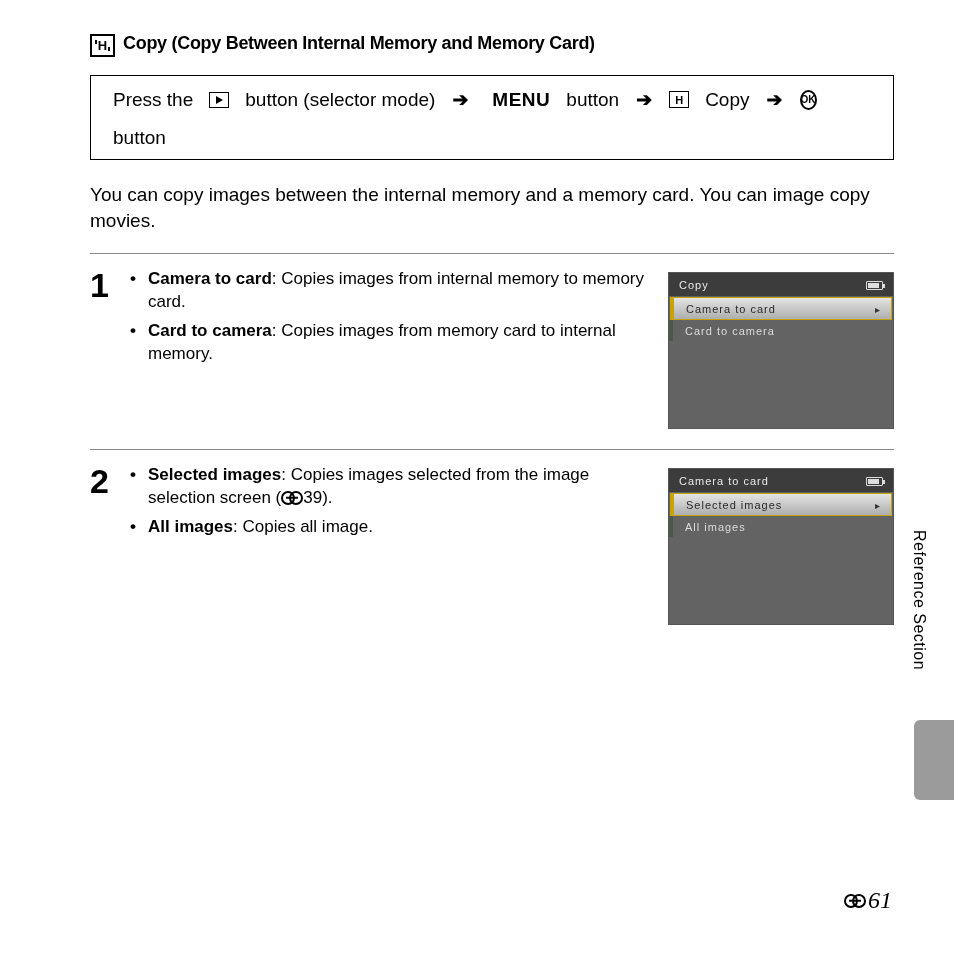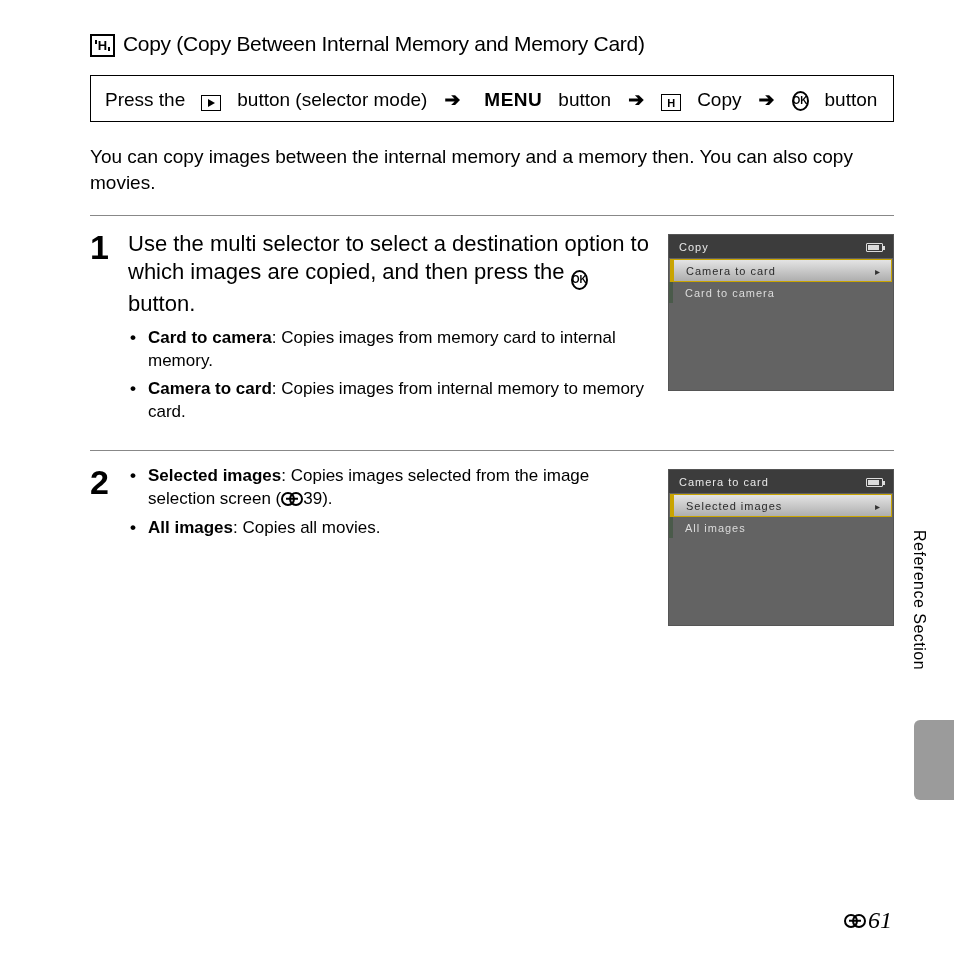--- a/index.html
+++ b/index.html
@@ -34,33 +34,33 @@
     position:absolute;
     border-top: 2px solid #000;
     width: 10px;
   }
   .copy-icon::before { top:4px; left:3px; width:7px; border-left:2px solid #000; height:4px; border-top:none;}
   .copy-icon::after { bottom:4px; right:3px; width:7px; border-right:2px solid #000; height:4px; border-top:none;}
   .copy-h {
     font-size:13px; font-weight:700; position:absolute; left:50%; top:50%; transform:translate(-50%,-52%);
   }
   h1 {
-    font-size: 21px;
-    font-weight: 400;
+    font-size: 18px;
+    font-weight: 700;
     letter-spacing: -0.3px;
   }
 
   
   .navbox {
     border: 1px solid #000;
-    padding: 12px 14px 10px 14px;
+    padding: 12px 14px 10px 22px;
     font-size: 19px;
     margin-bottom: 22px;
     display: flex;
-    align-items: flex-end;
+    align-items: center;
     flex-wrap: wrap;
     gap: 16px;
   }
   .arrow { width: 18px; display:inline-block; text-align:center; font-weight:700;}
   .menu-text { font-weight: 700; letter-spacing: 0.5px; font-family: Arial, sans-serif; margin-left: 7px; }
   .play-icon {
     display:inline-flex; width:20px; height:16px; border:1.5px solid #000; align-items:center; justify-content:center; vertical-align:-2px;
   }
   .play-icon .tri { width:0;height:0;border-left:7px solid #000;border-top:4px solid transparent;border-bottom:4px solid transparent;}
   .ok-icon {
@@ -163,21 +163,21 @@
     width: 40px;
     height: 80px;
     background:#9b9b9b;
     border-top-left-radius:6px;
     border-bottom-left-radius:6px;
   }
 
   
   .footer {
     position:absolute;
-    bottom: 20px;
+    bottom: 40px;
     right: 62px;
     font-size: 24px;
     font-style: italic;
     font-family: Georgia, "Times New Roman", serif;
     display:flex; align-items:center; gap:2px;
   }
   .footer .lnk { font-style:normal; }
 </style>
 </head>
 <body>
@@ -201,34 +201,31 @@
   <span class="arrow">➔</span>
   <span class="mini-copy-icon">
       <span>H</span>
     </span>
   <span>Copy</span>
   <span class="arrow">➔</span>
   <span class="ok-icon">OK</span>
   <span>button</span>
 </div>
 
-<p class="intro">You can copy images between the internal memory and a memory then. You can also copy movies.</p>
+<p class="intro">You can copy images between the internal memory and a memory card. You can image copy movies.</p>
 
 <hr class="sep">
 
 <div class="step">
   <div class="step-num">1</div>
   <div class="step-body">
     <div class="step-text">
-      <div class="step-title">
-        <span>Use the multi selector to select a destination option to which images are copied, and then press the </span><span class="ok-icon">OK</span><span> button.</span>
-      </div>
       <ul class="bullets">
+        <li><b>Camera to card</b><span>: Copies images from internal memory to memory card.</span></li>
         <li><b>Card to camera</b><span>: Copies images from memory card to internal memory.</span></li>
-        <li><b>Camera to card</b><span>: Copies images from internal memory to memory card.</span></li>
       </ul>
     </div>
     <div class="screen">
       <div class="screen-header">
         <span>Copy</span>
         <span class="battery">
             <span class="fill"></span>
           </span>
       </div>
       <div class="screen-list">
@@ -245,21 +242,21 @@
 </div>
 
 <hr class="sep">
 
 <div class="step">
   <div class="step-num">2</div>
   <div class="step-body">
     <div class="step-text">
       <ul class="bullets">
         <li><b>Selected images</b><span>: Copies images selected from the image selection screen (</span><span class="link-icon"><span class="bar"></span></span><span>39).</span></li>
-        <li><b>All images</b><span>: Copies all movies.</span></li>
+        <li><b>All images</b><span>: Copies all image.</span></li>
       </ul>
     </div>
     <div class="screen">
       <div class="screen-header">
         <span>Camera to card</span>
         <span class="battery">
             <span class="fill"></span>
           </span>
       </div>
       <div class="screen-list">

